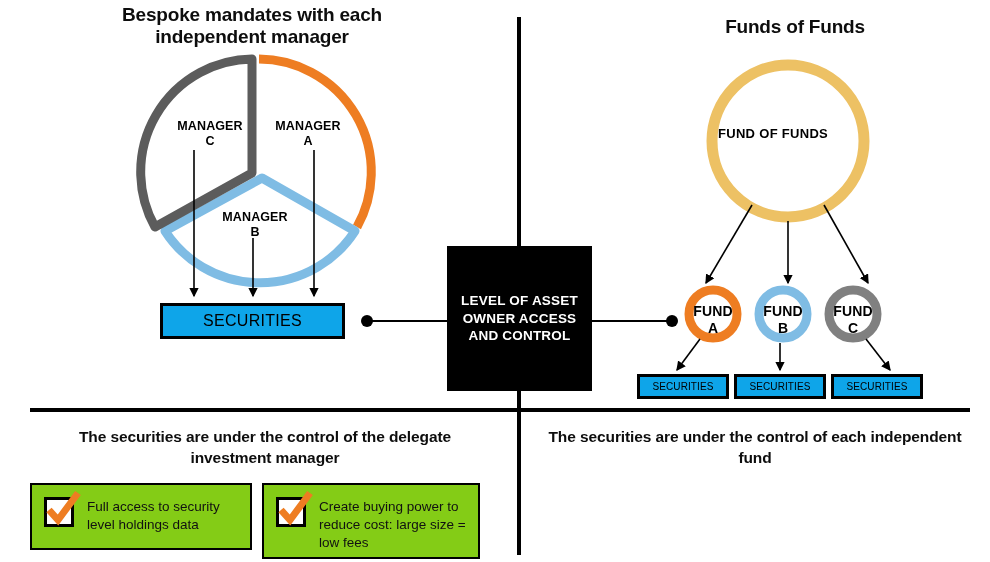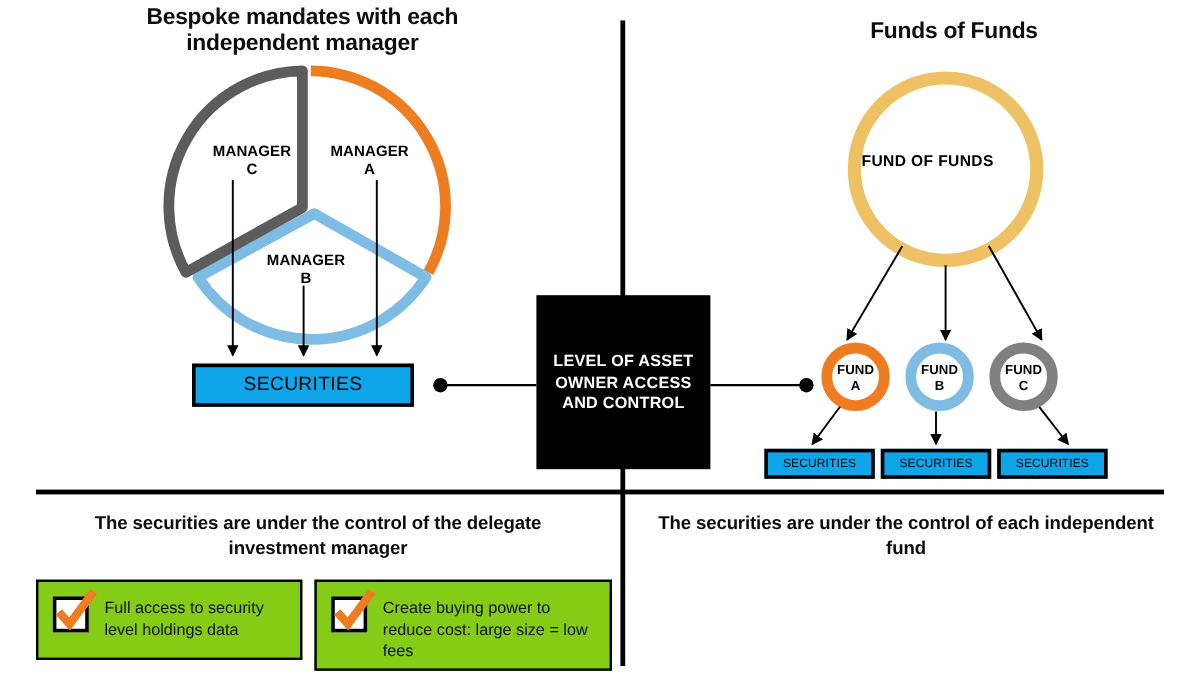--- a/index.html
+++ b/index.html
@@ -116,21 +116,21 @@
     width: 140px;
     font-weight: bold;
     font-size: 13px;
     line-height: 1.32;
     color: #000;
     letter-spacing: 0.3px;
   }
   .fund-text {
     width: 56px;
     font-weight: bold;
-    font-size: 11px;
+    font-size: 14px;
     line-height: 1.22;
     text-align: center;
     color: #000;
     letter-spacing: 0.1px;
   }
   #fund-a-text { left: 685px; top: 303px; }
   #fund-b-text { left: 755px; top: 303px; }
   #fund-c-text { left: 825px; top: 303px; }
 
   
@@ -148,21 +148,21 @@
   
   .check-card {
     border: 2px solid #000;
     background: #84cc16;
     box-sizing: border-box;
     display: flex;
     align-items: flex-start;
     padding: 12px 10px 12px 12px;
   }
   #card-1 { left: 30px;  top: 483px; width: 222px; height: 67px; }
-  #card-2 { left: 262px; top: 483px; width: 248px; height: 76px; }
+  #card-2 { left: 262px; top: 483px; width: 218px; height: 76px; }
   .checkbox-wrap {
     position: relative;
     width: 32px; height: 32px;
     flex: 0 0 32px;
     margin-right: 11px;
   }
   .checkbox-wrap .sq {
     position: absolute;
     left: 0; top: 0;
     width: 30px; height: 30px;

